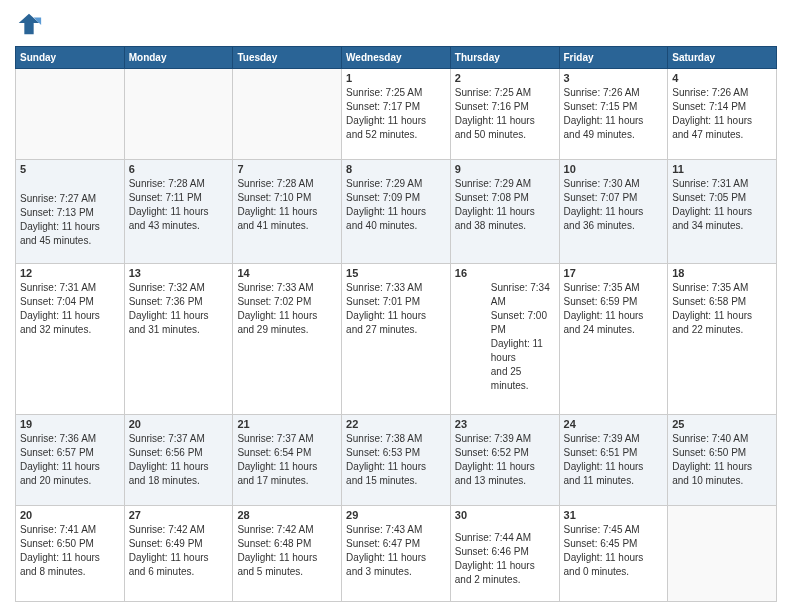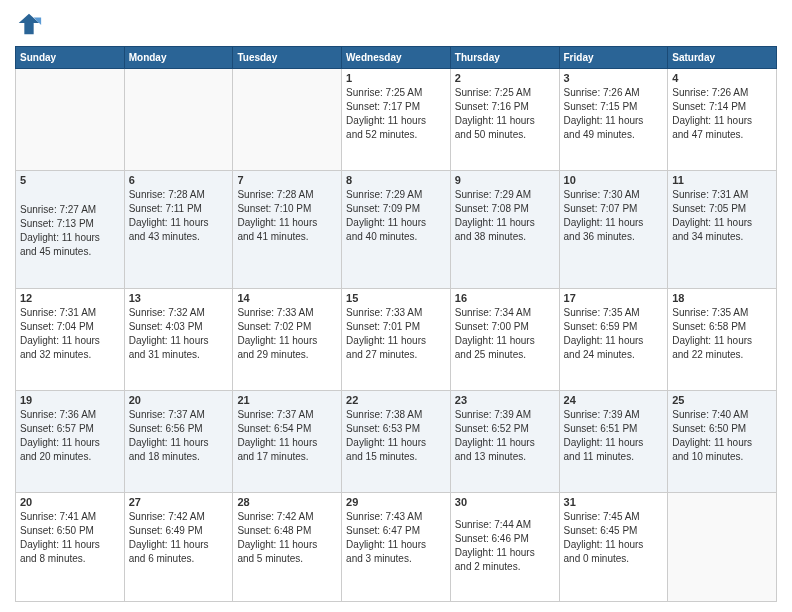--- a/index.html
+++ b/index.html
@@ -222,41 +222,41 @@
           <td>
             <div class="day-number">12</div>
             <div class="day-info" style="white-space: pre-line;">Sunrise: 7:31 AM
 Sunset: 7:04 PM
 Daylight: 11 hours
 and 32 minutes.</div>
           </td>
           <td>
             <div class="day-number">13</div>
             <div class="day-info" style="white-space: pre-line;">Sunrise: 7:32 AM
-Sunset: 4:03 PM
+Sunset: 7:36 PM
 Daylight: 11 hours
 and 31 minutes.</div>
           </td>
           <td>
             <div class="day-number">14</div>
             <div class="day-info" style="white-space: pre-line;">Sunrise: 7:33 AM
 Sunset: 7:02 PM
 Daylight: 11 hours
 and 29 minutes.</div>
           </td>
           <td>
             <div class="day-number">15</div>
             <div class="day-info" style="white-space: pre-line;">Sunrise: 7:33 AM
 Sunset: 7:01 PM
 Daylight: 11 hours
 and 27 minutes.</div>
           </td>
           <td>
             <div class="day-number">16</div>
-            <div class="day-info" style="white-space: pre-line;">Sunrise: 7:34 AM
+            <div class="day-info" style="white-space: pre-line; margin-left: 36px;">Sunrise: 7:34 AM
 Sunset: 7:00 PM
 Daylight: 11 hours
 and 25 minutes.</div>
           </td>
           <td>
             <div class="day-number">17</div>
             <div class="day-info" style="white-space: pre-line;">Sunrise: 7:35 AM
 Sunset: 6:59 PM
 Daylight: 11 hours
 and 24 minutes.</div>

